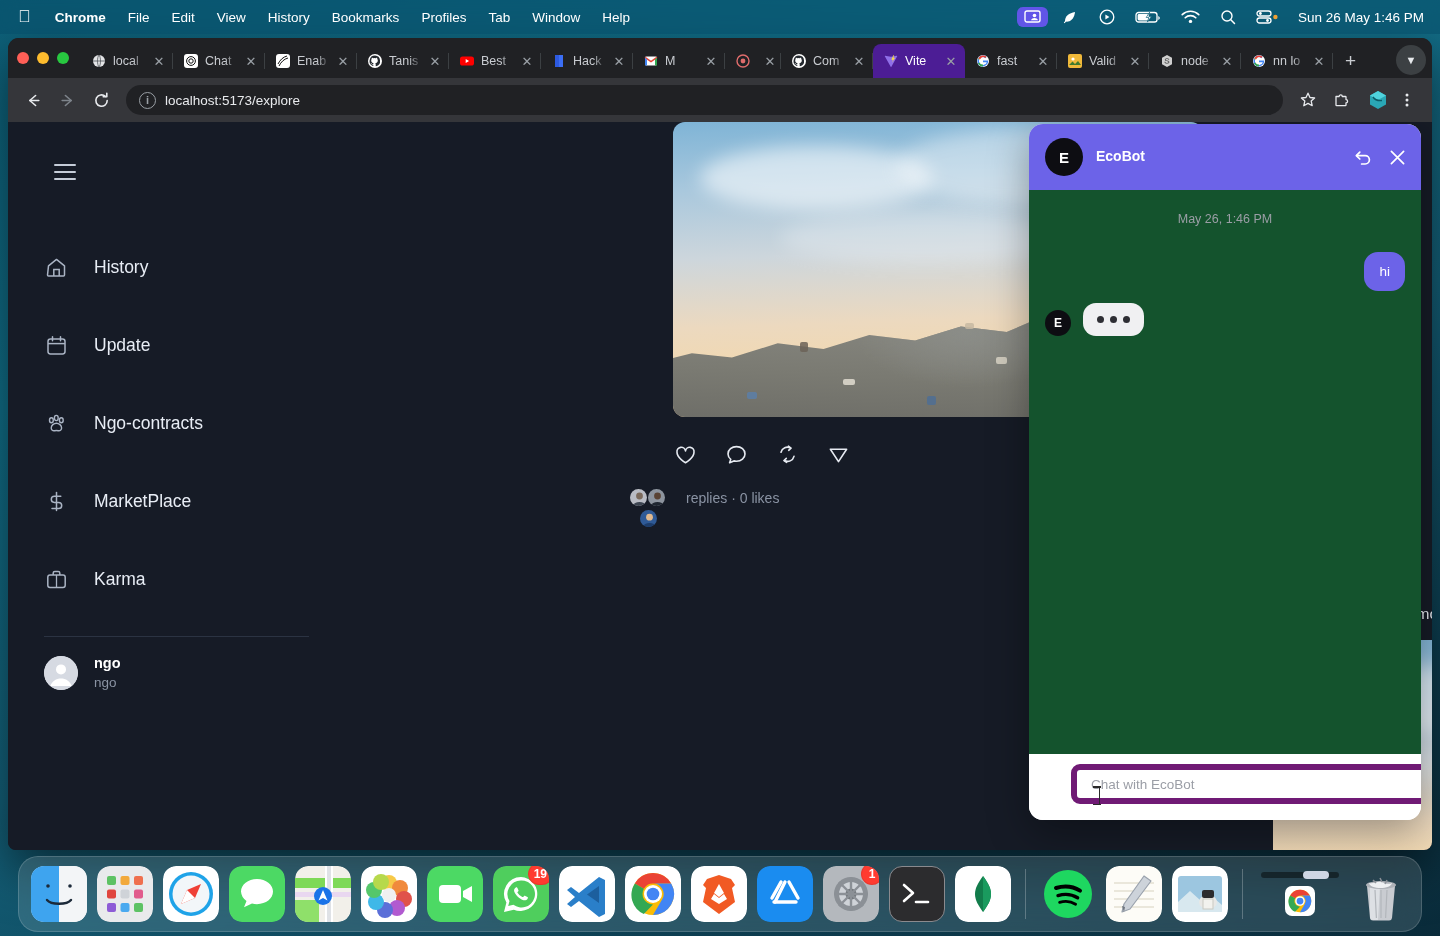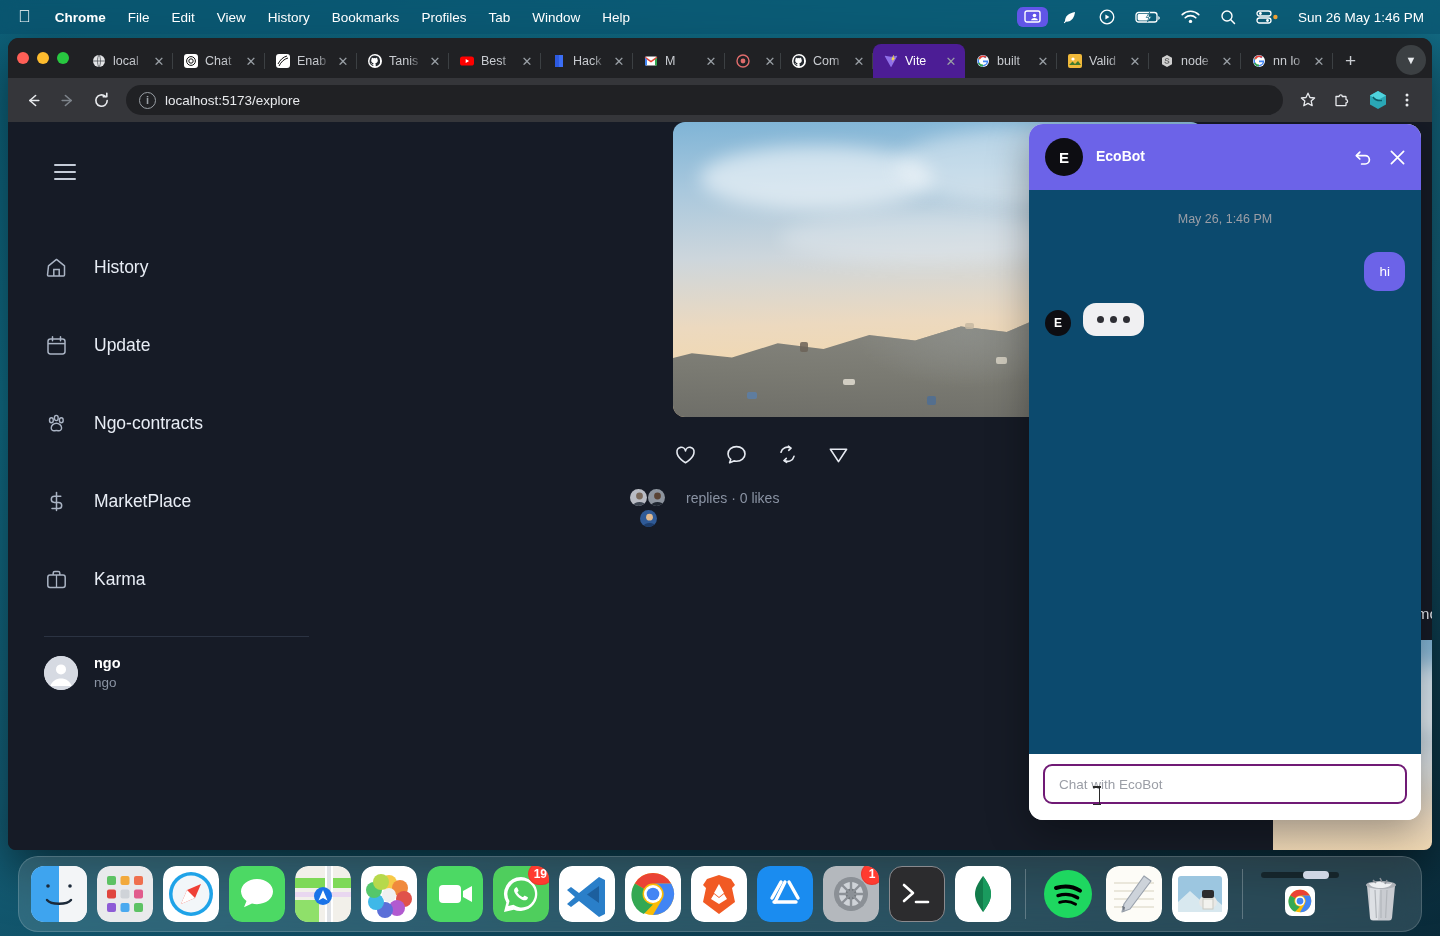--- a/index.html
+++ b/index.html
@@ -168,44 +168,44 @@
   }
   .bot-av{
     width:38px; height:38px; border-radius:50%; background:#0d0d12; color:#fff;
     display:flex; align-items:center; justify-content:center;
     font-size:15px; font-weight:bold; flex:0 0 38px;
   }
   .chat-title{ font-size:14px; font-weight:bold; line-height:1.25; }
   .chat-sub{ font-size:12.5px; color:#e5e3fb; line-height:1.3; margin-top:1px; }
   .chat-head-acts{ margin-left:auto; display:flex; align-items:center; gap:14px; }
   .hbtn{ width:20px; height:20px; display:flex; align-items:center; justify-content:center; color:#fff; }
-  .chat-body{ flex:1; background:#0c4a6e; padding:22px 16px 8px; overflow:hidden; }
+  .chat-body{ flex:1; background:#14532d; padding:22px 16px 8px; overflow:hidden; }
   .chat-date{ text-align:center; color:#9b9ea6; font-size:12.5px; margin-bottom:26px; }
   .row{ display:flex; margin-bottom:12px; }
   .row.right{ justify-content:flex-end; }
   .bubble-user{
     background:#6c63e8; color:#fff; font-size:13.5px;
     padding:12px 15px; border-radius:14px; max-width:70%;
   }
   .row.left{ align-items:flex-end; gap:12px; }
   .msg-av{
     width:26px; height:26px; border-radius:50%; background:#0d0d12; color:#fff;
     display:flex; align-items:center; justify-content:center;
     font-size:12px; font-weight:bold; flex:0 0 26px;
   }
   .typing{
     background:#f0f0f2; border-radius:13px; padding:13px 14px;
     display:flex; gap:6px; align-items:center;
   }
   .dot{ width:7px; height:7px; border-radius:50%; background:#2e2e34; }
   .chat-foot{ padding:10px 14px 16px; background:#fff; }
   .chat-input{
-    width:100%; height:40px; border:2px solid #701a75; border-radius:9px;
+    width:100%; height:40px; border:6px solid #701a75; border-radius:9px;
     background:#fff; color:#9b9ea6; font-size:13.5px; padding:0 14px;
-    font-family:"Liberation Sans", sans-serif; outline:none;
+    font-family:"Liberation Sans", sans-serif; outline:none;margin-left:28px;
   }
   .chat-input::placeholder{ color:#9b9ea6; }
   .caret{
     position:absolute; left:1096px; top:786px; width:2px; height:19px;
     z-index:40; pointer-events:none;
   }
   .caret:before, .caret:after{
     content:""; position:absolute; left:-3px; width:8px; height:1.5px; background:#2a2a2a;
   }
   .caret:before{ top:0; } .caret:after{ bottom:0; }
@@ -434,21 +434,21 @@
       <div class="tab">
         <div class="fav">
           <svg width="14" height="14" viewBox="0 0 14 14">
               <circle cx="7" cy="7" r="6" fill="#fff"></circle>
               <path d="M7 3a4 4 0 103.8 5.2H7V6.6h5.2A5.4 5.4 0 117 1.6c1.4 0 2.6.5 3.5 1.4l-1.2 1.2A3.7 3.7 0 007 3z" fill="#4285f4"></path>
               <path d="M2 9.5A5.4 5.4 0 007 12.4v-1.8A3.7 3.7 0 013.5 8.4z" fill="#34a853"></path>
               <path d="M1.7 4.6l1.6 1.2a3.7 3.7 0 011.2-1.6z" fill="#fbbc05"></path>
               <path d="M7 3c.9 0 1.7.3 2.3.9l1.2-1.2A5.4 5.4 0 002.6 4l1.5 1.2A3.7 3.7 0 017 3z" fill="#ea4335"></path>
             </svg>
         </div>
-        <div class="tname">built</div>
+        <div class="tname">fast</div>
         <div class="tx">✕</div>
       </div>
 
       <div class="tab">
         <div class="fav">
           <svg width="14" height="14" viewBox="0 0 14 14">
               <rect width="14" height="14" rx="2" fill="#f0b93a"></rect>
               <circle cx="5" cy="5" r="1.6" fill="#fff"></circle>
               <path d="M1 11l3.5-3.5L7 10l3-3 3 4z" fill="#3f7a2e"></path>
             </svg>

